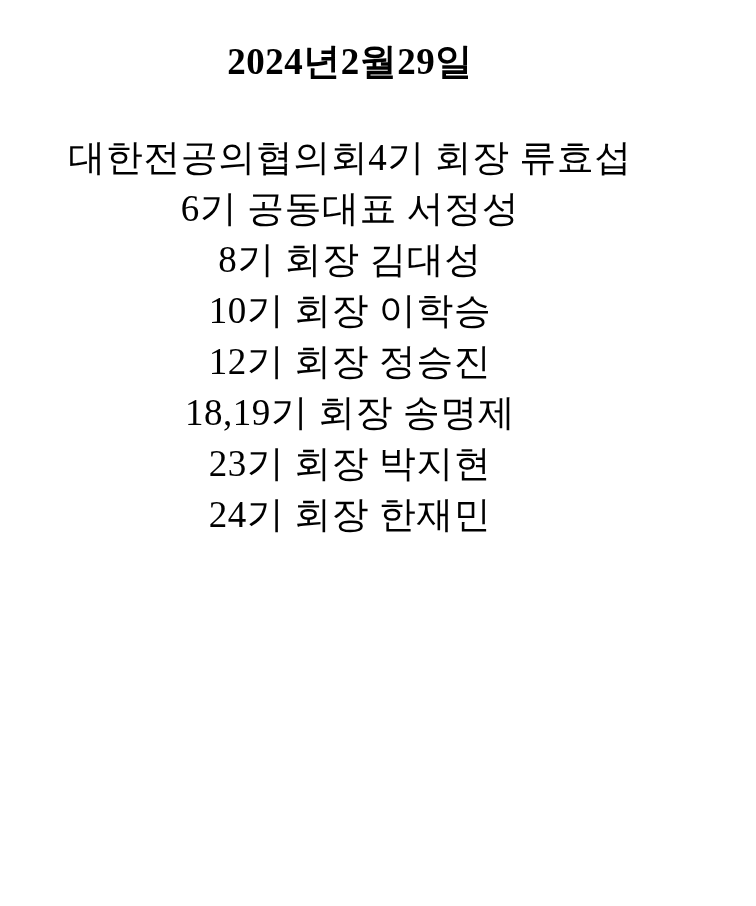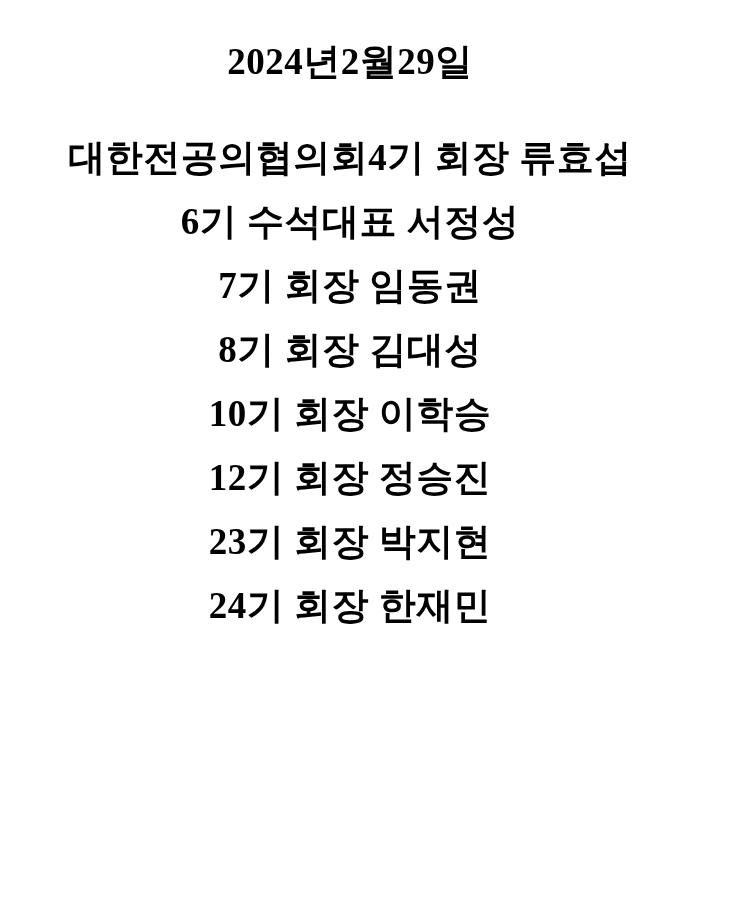--- a/index.html
+++ b/index.html
@@ -22,37 +22,37 @@
   }
   .doc-date {
     font-size: 37px;
     font-weight: bold;
     line-height: 48px;
     letter-spacing: 0.5px;
     margin: 0 0 48px 0;
   }
   .doc-line {
     font-size: 37px;
-    font-weight: bold;
+    font-weight: normal;
     line-height: 48px;
     letter-spacing: 0.5px;
-    margin: 16px;
+    margin: 3px;
     white-space: nowrap;
   }
 </style>
 </head>
 <body>
 
 <div class="page">
   <div class="doc-content">
     <p class="doc-date">2024년2월29일</p>
     <div id="lines-container">
         <p class="doc-line">대한전공의협의회4기 회장 류효섭</p>
-        <p class="doc-line">6기 수석대표 서정성</p>
-        <p class="doc-line">7기 회장 임동권</p>
+        <p class="doc-line">6기 공동대표 서정성</p>
         <p class="doc-line">8기 회장 김대성</p>
         <p class="doc-line">10기 회장 이학승</p>
         <p class="doc-line">12기 회장 정승진</p>
+        <p class="doc-line">18,19기 회장 송명제</p>
         <p class="doc-line">23기 회장 박지현</p>
         <p class="doc-line">24기 회장 한재민</p>
       </div>
   </div>
 </div>
 
 </body></html>

